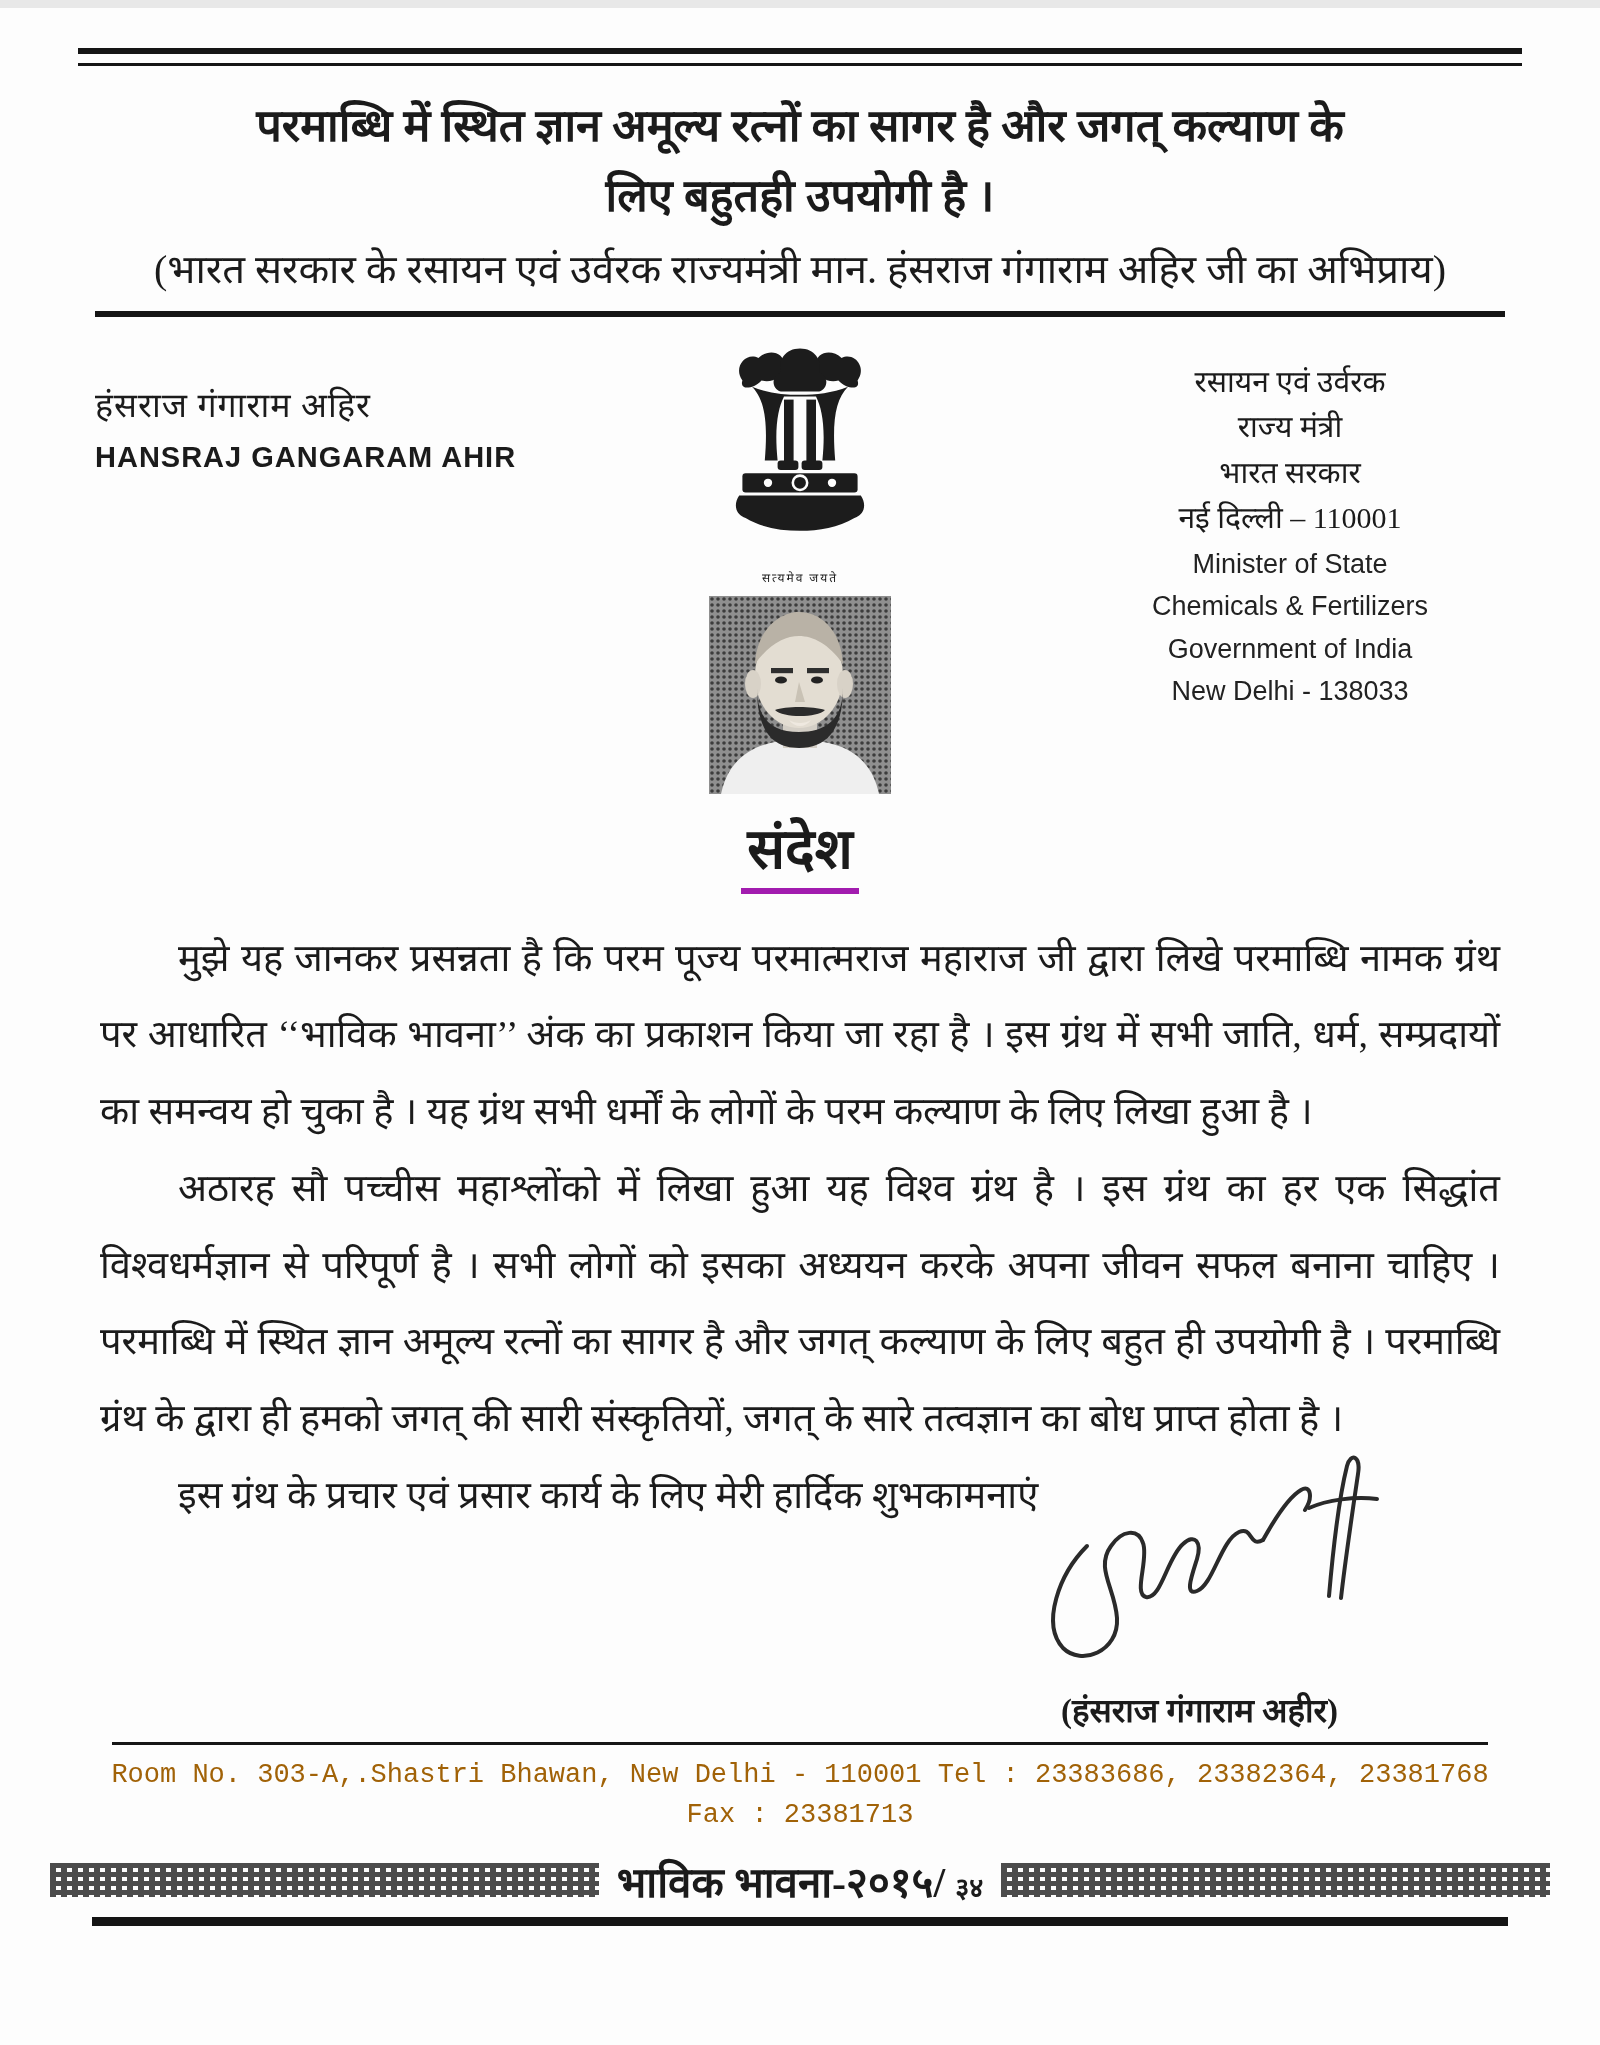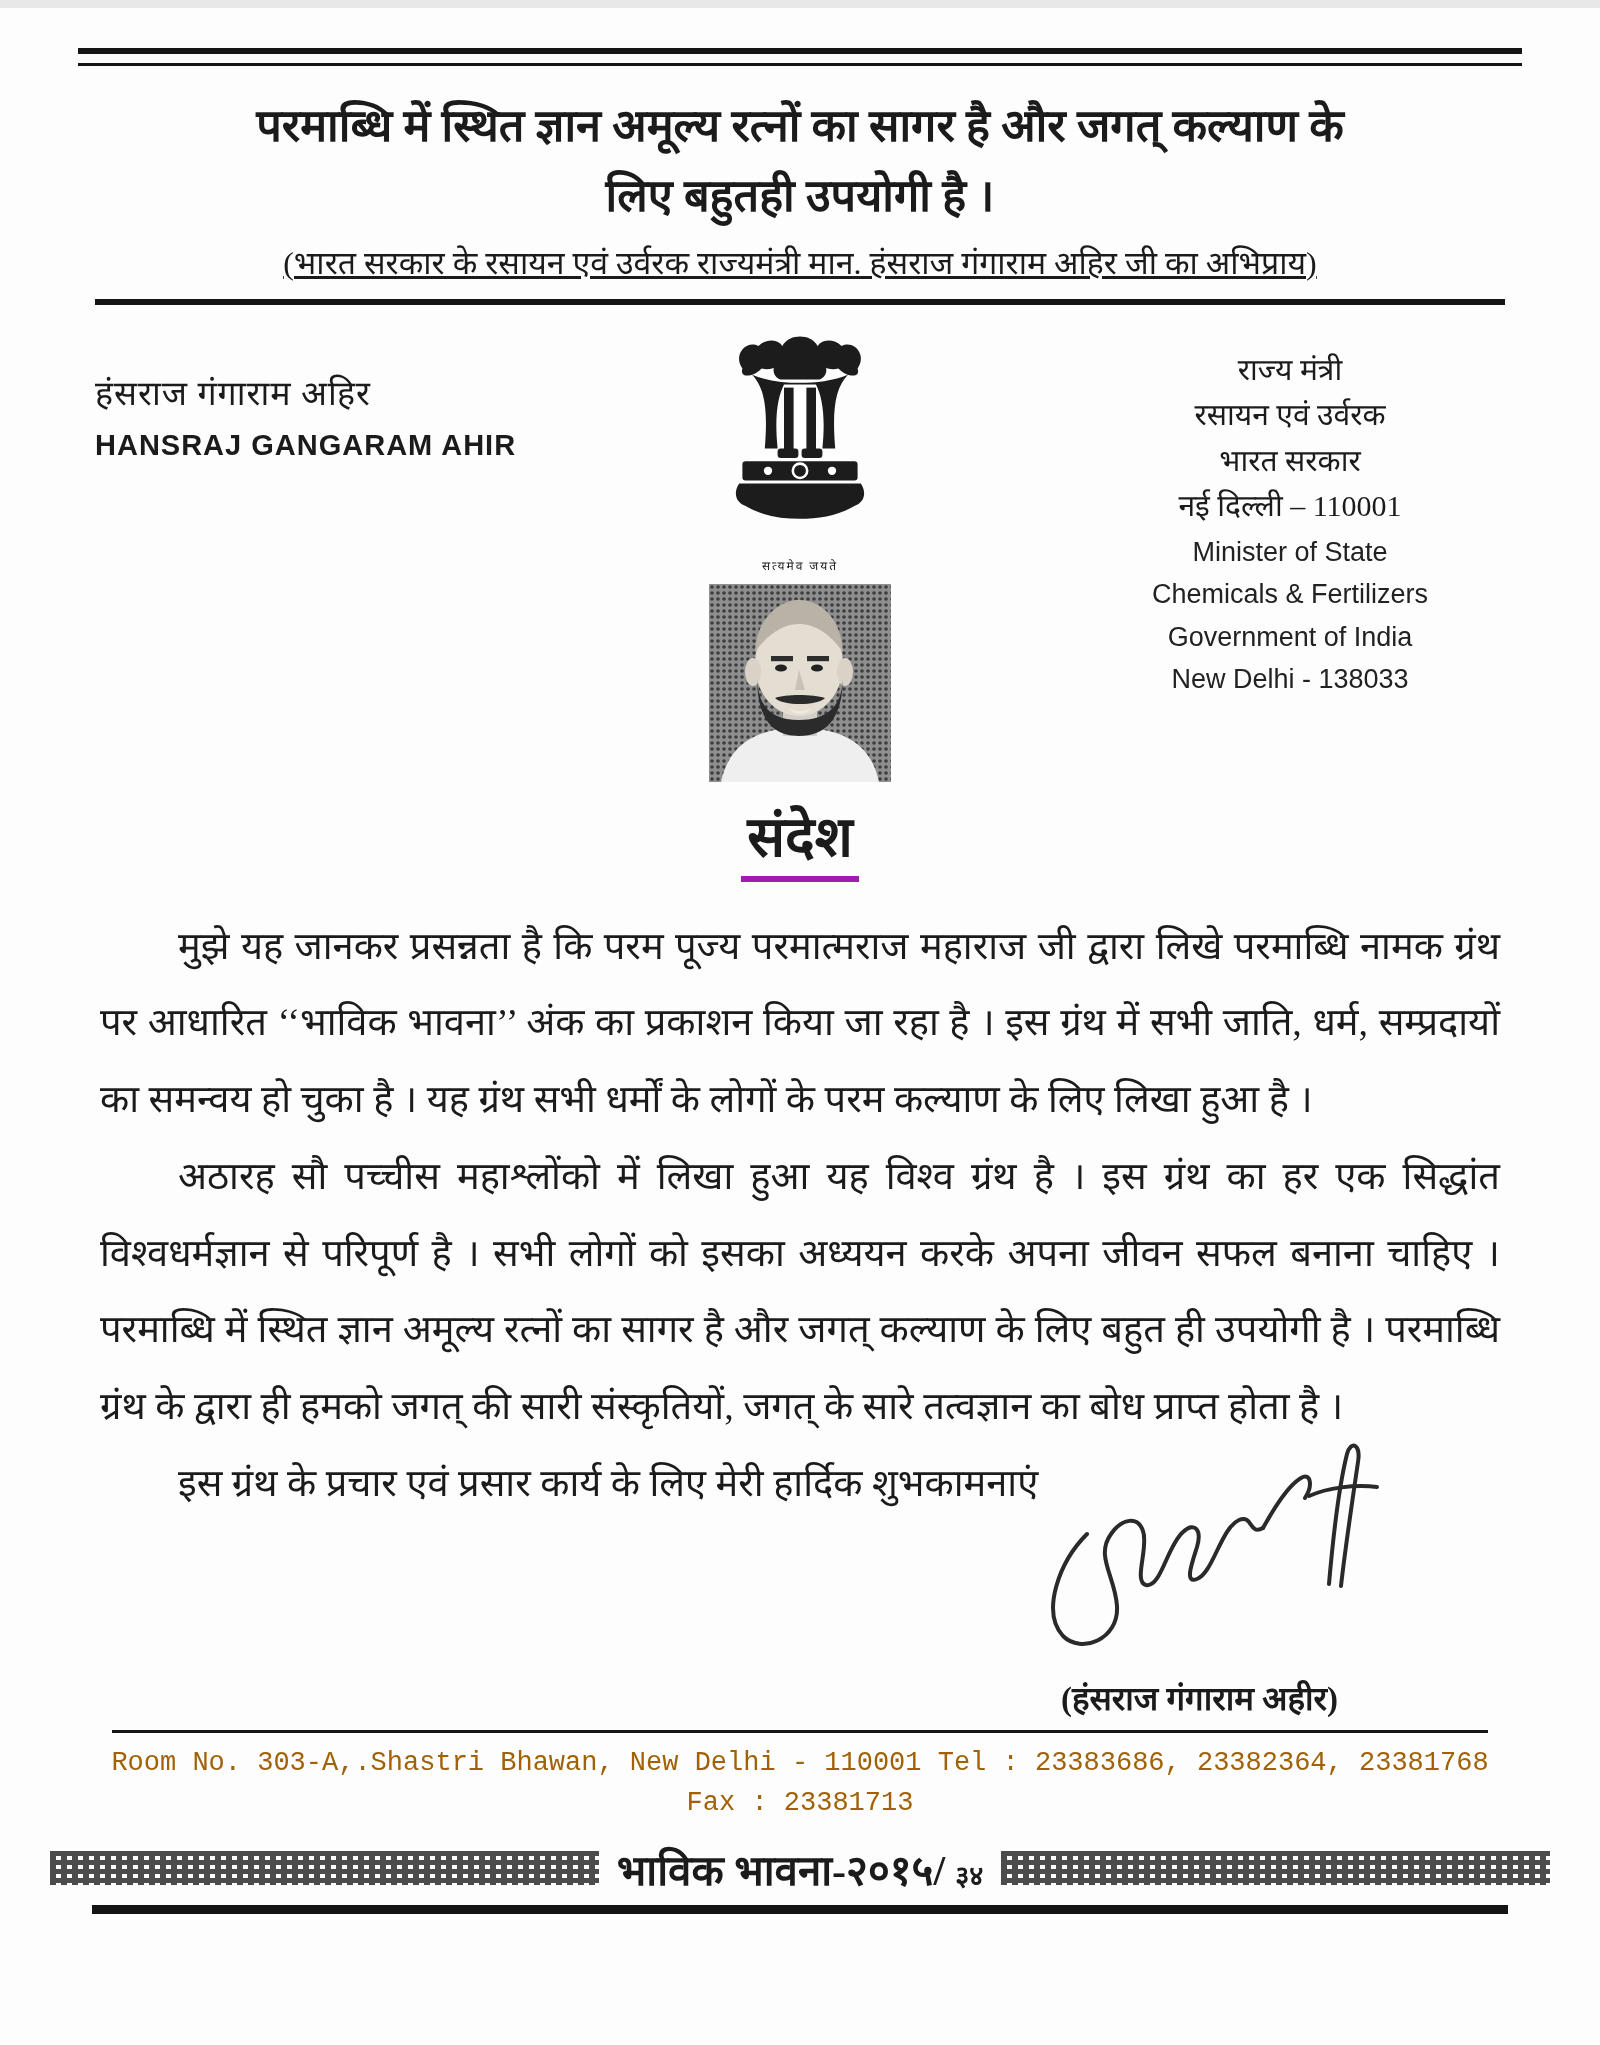--- a/index.html
+++ b/index.html
@@ -23,23 +23,22 @@
     margin-top:26px;
     text-align:center;
     font-weight:bold;
     font-size:45px;
     line-height:1.55;
     padding:0 90px;
   }
   .subtitle {
     margin-top:8px;
     text-align:center;
-    font-size:32px;
+    font-size:40px;
     padding:0 120px;
-    text-decoration:underline;
   }
   .mid-rule { margin:16px 95px 0 95px; height:6px; background:#151515; }
 
   
   .letterhead {
     margin-top:28px;
     padding:0 95px;
     display:flex;
     justify-content:space-between;
   }
@@ -196,22 +195,22 @@
           <path d="M45 43 L43 53 L48 53 Z" fill="#c9c2b5"></path>
 
           <path d="M24 46 C24 68, 32 76, 45 76 C58 76, 67 68, 67 46 C67 62, 58 68, 45 68 C32 68, 24 62, 24 46 Z" fill="#2b2b2b"></path>
           <path d="M33 57 C38 55, 52 55, 58 57 C54 61, 37 61, 33 57 Z" fill="#2b2b2b"></path>
           <path d="M40 62 C43 64, 48 64, 51 62 C48 66, 43 66, 40 62 Z" fill="#efe9e0"></path>
         </svg>
       </div>
     </div>
 
     <div class="lh-right">
+      <div class="office-hi">रसायन एवं उर्वरक</div>
       <div class="office-hi">राज्य मंत्री</div>
-      <div class="office-hi">रसायन एवं उर्वरक</div>
       <div class="office-hi">भारत सरकार</div>
       <div class="office-hi">नई दिल्ली – 110001</div>
       <div class="office-en">Minister of State</div>
       <div class="office-en">Chemicals &amp; Fertilizers</div>
       <div class="office-en">Government of India</div>
       <div class="office-en">New Delhi - 138033</div>
     </div>
   </div>
 
   <div class="msg-title-wrap">

